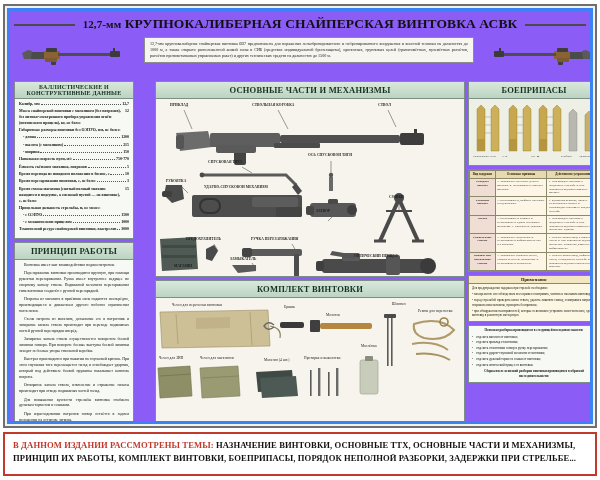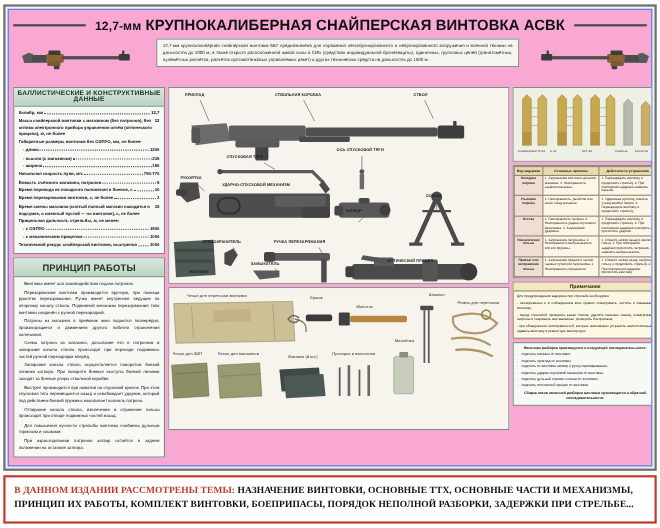--- a/index.html
+++ b/index.html
@@ -15,23 +15,24 @@
   }
   
   .board{
     position:absolute;left:3px;top:4px;width:594px;height:424px;
     box-sizing:border-box;
     border:2px solid #6f6f6f;
     background:#f2f1ec;
   }
   .board-inner{
     position:absolute;inset:2px;
-    border:1px solid #3b82f6;
-    background:#f9a8d4;
+    border:3px solid #3b82f6;
+    background:#8b5cf6;
     overflow:hidden;
+    font-family:Liberation Serif, serif;
   }
   
   .title-wrap{
     position:absolute;left:0;top:2px;width:100%;height:22px;
     display:flex;align-items:center;justify-content:center;
   }
   .title-rule{
     flex:1 1 auto;height:0;border-top:2px solid #4a4a4a;margin:0 4px;
     position:relative;top:1px;
   }
@@ -56,21 +57,21 @@
     border:1px solid #8d8d8d;
     background:#f6f5f0;
     padding:3px 5px;
     font-size:4.1px;line-height:1.45;text-align:justify;
     color:#1a1a1a;
   }
   
   .cols{
     position:absolute;left:4px;top:70px;width:586px;height:348px;
   }
-  .col-left{position:absolute;left:0;top:0;width:138px;height:348px;}
+  .col-left{position:absolute;left:0;top:0;width:120px;height:348px;}
   .col-mid{position:absolute;left:141px;top:0;width:310px;height:348px;}
   .col-right{position:absolute;left:454px;top:0;width:132px;height:348px;}
   .panel{
     box-sizing:border-box;
     border:1px solid #7d8f84;
     background:#f7f9f4;
     margin-bottom:3px;
   }
   .phead{
     background:linear-gradient(#d9e8dc,#bcd4c2);
@@ -300,20 +301,21 @@
                   <p>При израсходовании патронов затвор остаётся в заднем положении на останове затвора.</p>
                 </div>
             </div>
           </div>
 
         </div>
 
         <div class="col-mid">
 
           <div class="panel">
+            <div class="phead big">ОСНОВНЫЕ ЧАСТИ И МЕХАНИЗМЫ</div>
             <div class="diagram parts-diagram" id="parts-diagram">
               <svg width="308" height="177" viewBox="0 0 308 177">
 
                 <g stroke="#3a3a3a" stroke-width=".5" fill="none">
                   <path d="M28 11 L36 30"></path>
                   <path d="M122 11 L132 30"></path>
                   <path d="M232 11 L240 28"></path>
                   <path d="M86 68 L96 74"></path>
                   <path d="M175 62 L175 78"></path>
                   <path d="M24 86 L32 94"></path>
@@ -401,20 +403,21 @@
                   <rect x="230" y="156" width="14" height="20" rx="2" fill="#565656"></rect>
                   <circle cx="272" cy="167" r="8" fill="#3b3b3b"></circle>
                   <rect x="160" y="162" width="8" height="10" rx="2" fill="#3f3f3f"></rect>
                   <path d="M176 152 L200 156 L198 160 L174 156 Z" fill="#555"></path>
                 </g>
               </svg>
             <span class="lbl" style="left: 14px; top: 4px;">ПРИКЛАД</span><span class="lbl" style="left: 96px; top: 4px;">СТВОЛЬНАЯ КОРОБКА</span><span class="lbl" style="left: 222px; top: 4px;">СТВОЛ</span><span class="lbl" style="left: 52px; top: 61px;">СПУСКОВАЯ ТЯГА</span><span class="lbl" style="left: 152px; top: 54px;">ОСЬ СПУСКОВОЙ ТЯГИ</span><span class="lbl" style="left: 10px; top: 80px;">РУКОЯТКА</span><span class="lbl" style="left: 48px; top: 86px;">УДАРНО-СПУСКОВОЙ МЕХАНИЗМ</span><span class="lbl" style="left: 233px; top: 96px;">СОШКИ</span><span class="lbl" style="left: 160px; top: 110px;">ЗАТВОР</span><span class="lbl" style="left: 30px; top: 138px;">ПРЕДОХРАНИТЕЛЬ</span><span class="lbl" style="left: 95px; top: 138px;">РУЧКА ПЕРЕЗАРЯЖАНИЯ</span><span class="lbl" style="left: 198px; top: 155px;">ОПТИЧЕСКИЙ ПРИЦЕЛ</span><span class="lbl" style="left: 74px; top: 158px;">ЗАМЫКАТЕЛЬ</span><span class="lbl" style="left: 18px; top: 165px;">МАГАЗИН</span></div>
           </div>
 
           <div class="panel">
+            <div class="phead big">КОМПЛЕКТ ВИНТОВКИ</div>
             <div class="diagram kit-diagram" id="kit-diagram">
               <svg width="308" height="128" viewBox="0 0 308 128">
 
                 <g>
                   <path d="M4 14 L112 12 L114 48 L6 50 Z" fill="#cdbf96" stroke="#9b8d66" stroke-width=".6"></path>
                   <path d="M20 16 L22 46" stroke="#a89a72" stroke-width=".7" fill="none"></path>
                   <path d="M94 14 L96 47" stroke="#a89a72" stroke-width=".7" fill="none"></path>
                   <path d="M40 20 L74 19 L74 30 L40 31 Z" fill="#c2b28a"></path>
                   <path d="M114 28 Q126 30 124 40" stroke="#8a7c56" stroke-width="1.2" fill="none"></path>
                 </g>
@@ -470,20 +473,21 @@
                 </g>
               </svg>
             <span class="lbl mixed" style="left: 16px; top: 5px;">Чехол для переноски винтовки</span><span class="lbl mixed" style="left: 128px; top: 7px;">Ершик</span><span class="lbl mixed" style="left: 170px; top: 15px;">Молоток</span><span class="lbl mixed" style="left: 236px; top: 4px;">Шомпол</span><span class="lbl mixed" style="left: 262px; top: 11px;">Ремни для переноски</span><span class="lbl mixed" style="left: 3px; top: 58px;">Чехол для ЗИП</span><span class="lbl mixed" style="left: 44px; top: 58px;">Чехол для магазинов</span><span class="lbl mixed" style="left: 108px; top: 60px;">Магазин (4 шт.)</span><span class="lbl mixed" style="left: 148px; top: 58px;">Протирка и выколотки</span><span class="lbl mixed" style="left: 205px; top: 46px;">Маслёнка</span></div>
           </div>
 
         </div>
 
         <div class="col-right">
 
           <div class="panel">
+            <div class="phead big">БОЕПРИПАСЫ</div>
             <div class="ammo" id="ammo-diagram">
               <svg width="130" height="66" viewBox="0 0 130 66">
                 <g>
 
                   <path d="M8 10 L12 6 L16 10 L16 52 L8 52 Z" fill="#c8a84e" stroke="#8f7629" stroke-width=".4"></path>
                   <rect x="8" y="40" width="8" height="12" fill="#b59540"></rect>
                   <path d="M22 10 L26 6 L30 10 L30 52 L22 52 Z" fill="#cdb05a" stroke="#8f7629" stroke-width=".4"></path>
 
                   <path d="M40 10 L44 6 L48 10 L48 52 L40 52 Z" fill="#c8a84e" stroke="#8f7629" stroke-width=".4"></path>
                   <rect x="40" y="40" width="8" height="12" fill="#b59540"></rect>

